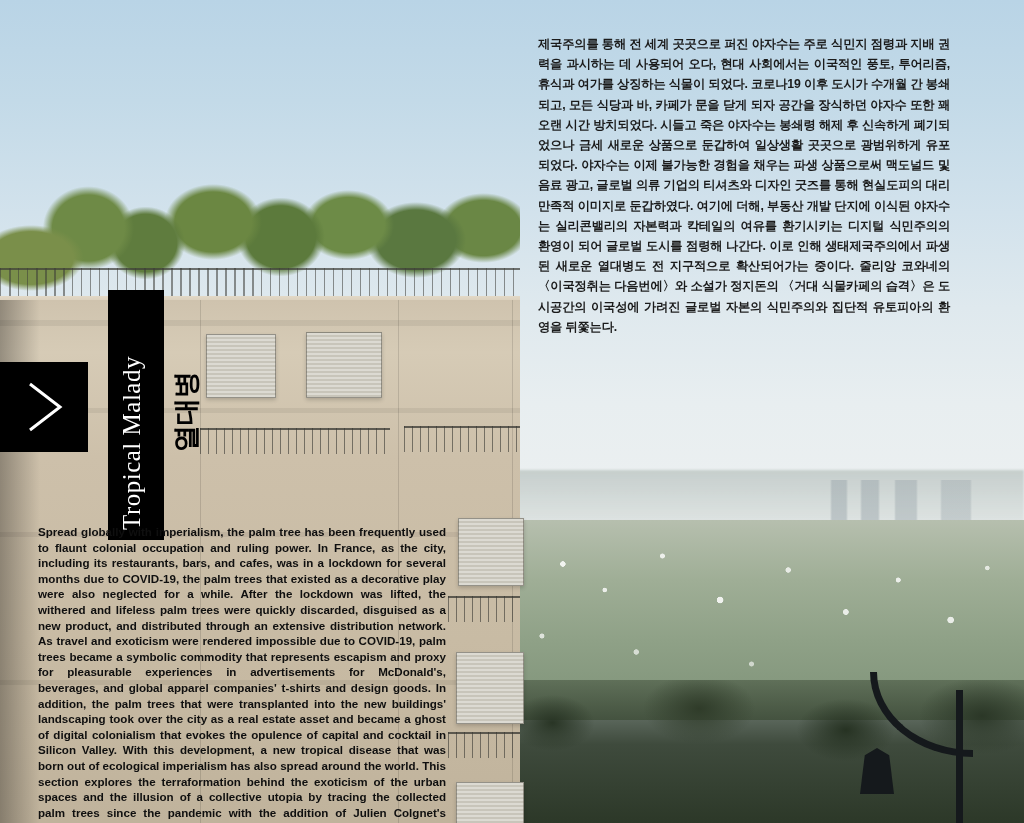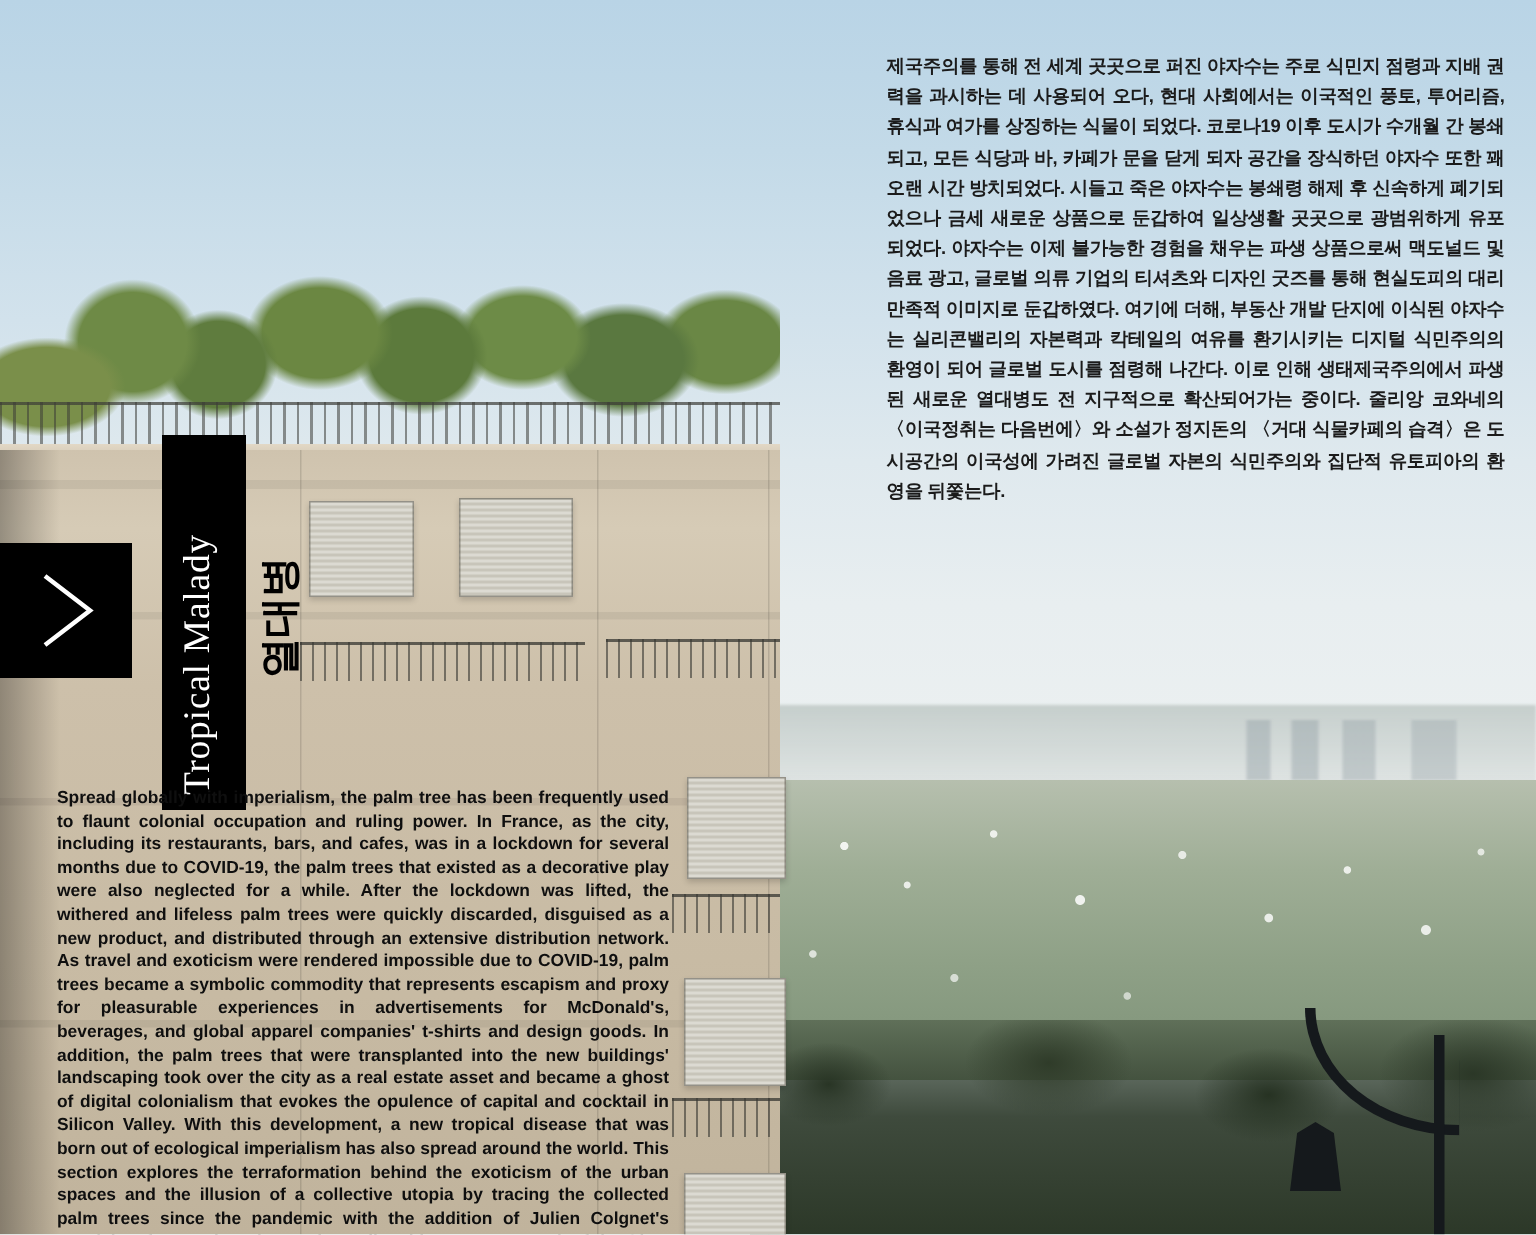--- a/index.html
+++ b/index.html
@@ -218,21 +218,21 @@
     font-family: "Liberation Sans", sans-serif;
     font-weight: bold;
     font-size: 27px;
     white-space: nowrap;
     transform-origin: left top;
   }
 
   
   .col-ko {
     position: absolute;
-    left: 591px; top: 34px;
+    left: 538px; top: 34px;
     width: 412px;
     color: #1b1b1b;
     font-family: "Liberation Sans", sans-serif;
     font-size: 12.3px;
     line-height: 20.2px;
     font-weight: 600;
     text-align: justify;
     letter-spacing: -0.2px;
   }
   .col-en {

